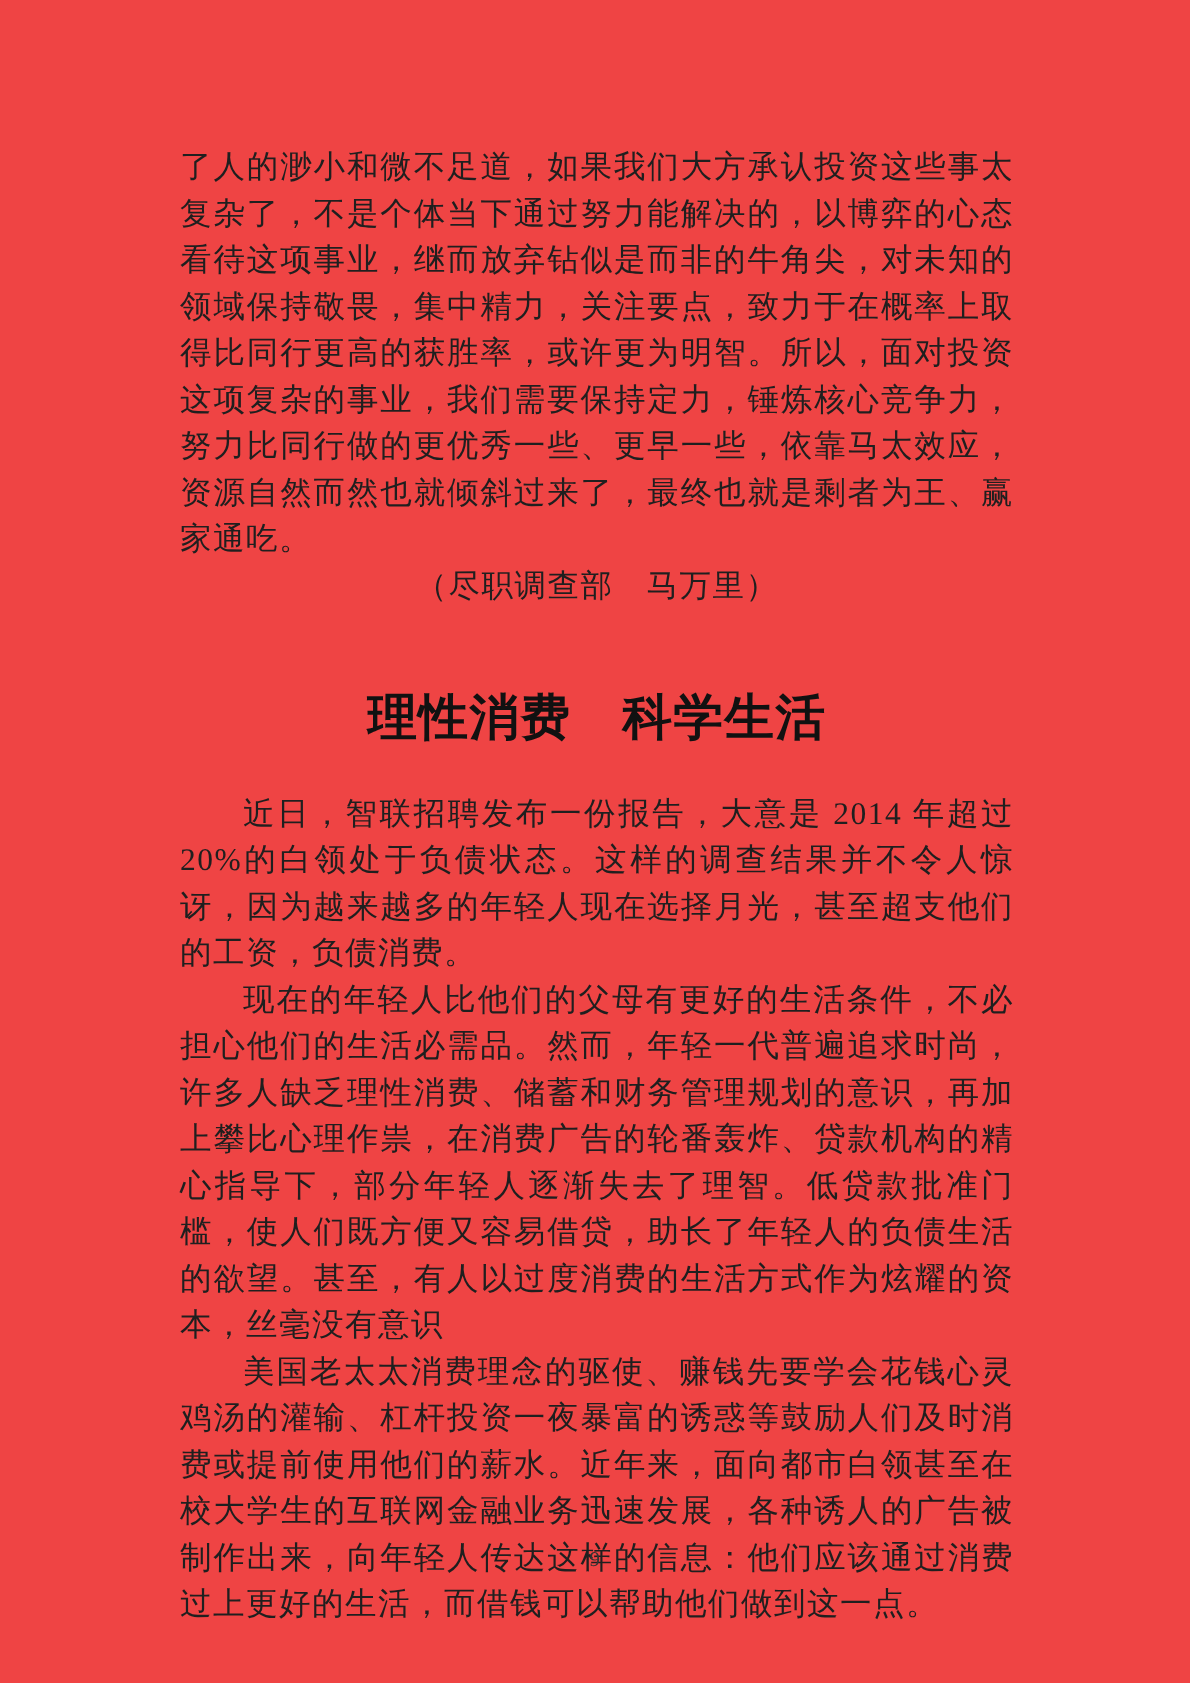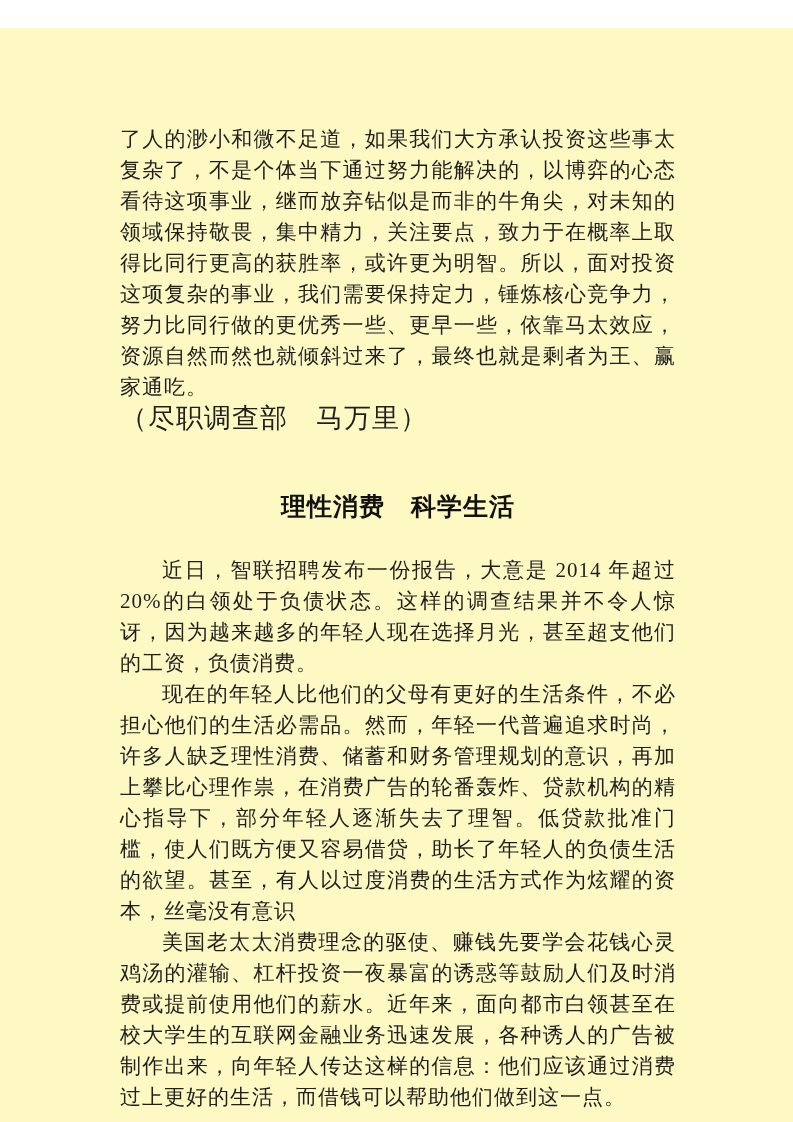--- a/index.html
+++ b/index.html
@@ -8,51 +8,50 @@
     width: 793px;
     height: 1122px;
     position: relative;
     overflow: hidden;
     font-family: "Liberation Serif", "DejaVu Serif", serif;
     color: #1f1f1f;
   }
   .page {
     position: absolute;
     inset: 0;
-    background: #fef9c3;
-    margin-top: 28px;
+    background: #ef4444;
   }
   .content {
     padding: 96px 117px 0 120px;
   }
   .body-text {
     font-size: 21px;
     line-height: 31px;
     letter-spacing: 1px;
     text-align: justify;
     text-justify: inter-ideograph;
     color: #1f1f1f;
   }
   .para {
     text-indent: 2em;
   }
   .para.continuation {
     text-indent: 0;
   }
   .byline {
-    font-size: 27px;
+    font-size: 21px;
     line-height: 31px;
     letter-spacing: 1px;
-    text-align: left;
+    text-align: center;
     color: #1f1f1f;
   }
   .article-title {
     font-family: "Liberation Sans", "DejaVu Sans", sans-serif;
     font-weight: bold;
-    font-size: 25px;
+    font-size: 33px;
     line-height: 34px;
     letter-spacing: 1px;
     text-align: center;
     color: #111111;
     margin-top: 55px;
     margin-bottom: 32px;
   }
   .page-number {
     position: absolute;
     left: 0;

